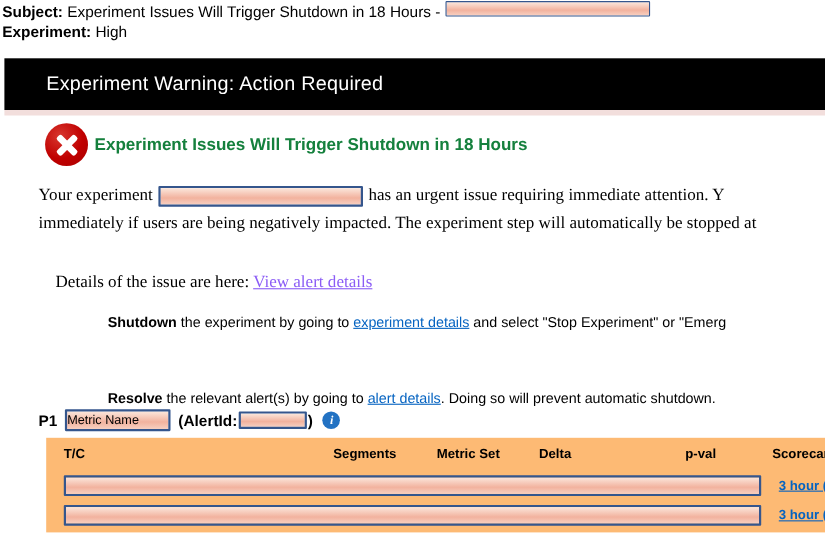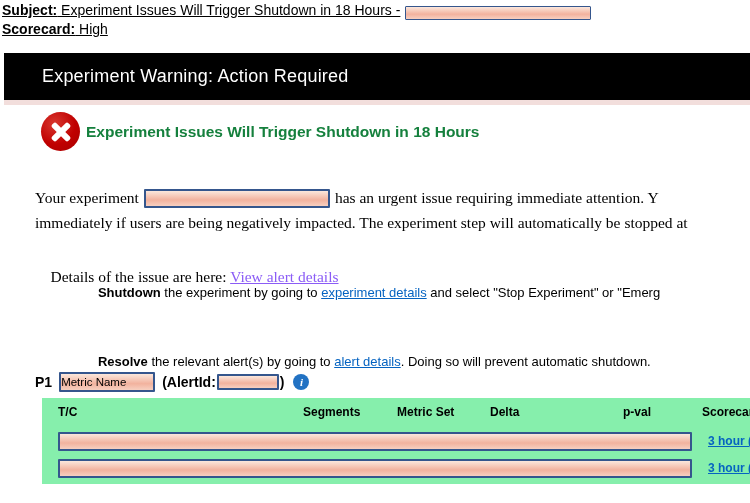--- a/index.html
+++ b/index.html
@@ -1,21 +1,21 @@
 <!DOCTYPE html>
 <html><head>
 <meta charset="utf-8">
 <style>
   html,body{margin:0;padding:0;background:#fff;}
   .page{position:relative;width:750px;height:503px;background:#fff;overflow:hidden;
         font-family:"Liberation Sans",sans-serif;color:#000;}
 
   
   .meta{position:absolute;top:1px;left:2px;font-size:14px;line-height:19px;}
-  .meta-line{display:flex;align-items:flex-end;white-space:pre;text-decoration:underline;}
+  .meta-line{display:flex;align-items:flex-start;white-space:pre;}
   .meta b{font-weight:bold;}
 
   
   .redact{display:inline-block;box-sizing:border-box;
           background:linear-gradient(180deg,#fbe7dc 0%,#f2b29e 60%,#f7cfc0 100%);
           border:2px solid #35568d;border-radius:1px;}
   .redact-subject{width:186px;height:14px;margin-left:5px;border-width:1.5px;}
 
   
   .banner{position:absolute;top:53px;left:4px;width:746px;height:47px;background:#000000;
@@ -27,21 +27,21 @@
   .alert-head{position:absolute;top:112px;left:41px;display:flex;align-items:center;gap:6px;}
   .x-circle{position:relative;width:39px;height:39px;border-radius:50%;
             background:radial-gradient(circle at 35% 30%,#d8372f 0%,#c00000 55%,#a80000 100%);
             flex:0 0 39px;}
   .x-bar{position:absolute;left:50%;top:50%;width:23px;height:6px;background:#fff;border-radius:2px;}
   .x-bar.a{transform:translate(-50%,-50%) rotate(45deg);}
   .x-bar.b{transform:translate(-50%,-50%) rotate(-45deg);}
   .alert-title{color:#15803d;font-weight:bold;font-size:15.5px;}
 
   
-  .serif{font-family:"Liberation Serif",serif;font-size:15.5px;margin-top:20px;}
+  .serif{font-family:"Liberation Serif",serif;font-size:15.5px;}
   .para{position:absolute;top:166px;left:35px;width:715px;overflow:hidden;}
   .para-line1{display:flex;align-items:center;white-space:pre;height:24px;}
   .redact-exp{width:186px;height:19px;margin:0 5px;flex:0 0 186px;}
   .para-line2{white-space:pre;margin-top:2px;line-height:22px;overflow:hidden;}
 
   .details{position:absolute;top:230px;left:35px;white-space:pre;}
   .serif-link{color:#8b5cf6;text-decoration:underline;cursor:pointer;}
 
   
   .bullets{position:absolute;top:258px;left:35px;width:715px;overflow:hidden;}
@@ -54,41 +54,41 @@
   .metric-row{position:absolute;top:372px;left:35px;display:flex;align-items:center;
               font-weight:bold;font-size:14px;}
   .redact-metric{width:96px;height:20px;margin:0 7px 0 7px;display:flex;align-items:center;
                  justify-content:flex-start;font-weight:normal;font-size:11.5px;border-width:2px;}
   .redact-alertid{width:62px;height:16px;vertical-align:middle;margin:0 1px;}
   .info-icon{width:16px;height:16px;border-radius:50%;background:#2272c3;color:#fff;
              display:flex;align-items:center;justify-content:center;margin-left:9px;
              font:italic bold 11px "Liberation Serif",serif;cursor:pointer;}
 
   
-  .panel{position:absolute;top:398px;left:42px;width:708px;height:86px;background:#86efac;overflow:hidden;}
+  .panel{position:absolute;top:398px;left:42px;width:708px;height:86px;background:#fdba74;overflow:hidden;}
   .th{position:absolute;top:7px;font-weight:bold;font-size:12px;white-space:nowrap;}
   .th-tc{left:16px;} .th-seg{left:261px;} .th-ms{left:355px;} .th-delta{left:448px;}
   .th-pval{left:569px;width:40px;text-align:right;} .th-score{left:660px;}
   .row-redact{position:absolute;left:16px;width:634px;height:19px;}
   .row1{top:34px;} .row2{top:61px;}
   .row-link{position:absolute;left:666px;font-weight:bold;font-size:12px;white-space:pre;
             color:#0563c1;text-decoration:underline;cursor:pointer;}
   .rl1{top:36px;} .rl2{top:63px;}
 </style>
 </head>
 <body>
 
 <div class="page">
 
   <div class="meta">
     <div class="meta-line">
       <b>Subject:</b><span> Experiment Issues Will Trigger Shutdown in 18 Hours -</span><span class="redact redact-subject"></span>
     </div>
     <div class="meta-line">
-      <b>Scorecard:</b><span> High</span>
+      <b>Experiment:</b><span> High</span>
     </div>
   </div>
 
   <div class="banner">
     <span class="banner-title">Experiment Warning: Action Required</span>
   </div>
   <div class="banner-strip"></div>
 
   <div class="alert-head">
     <span class="x-circle">

